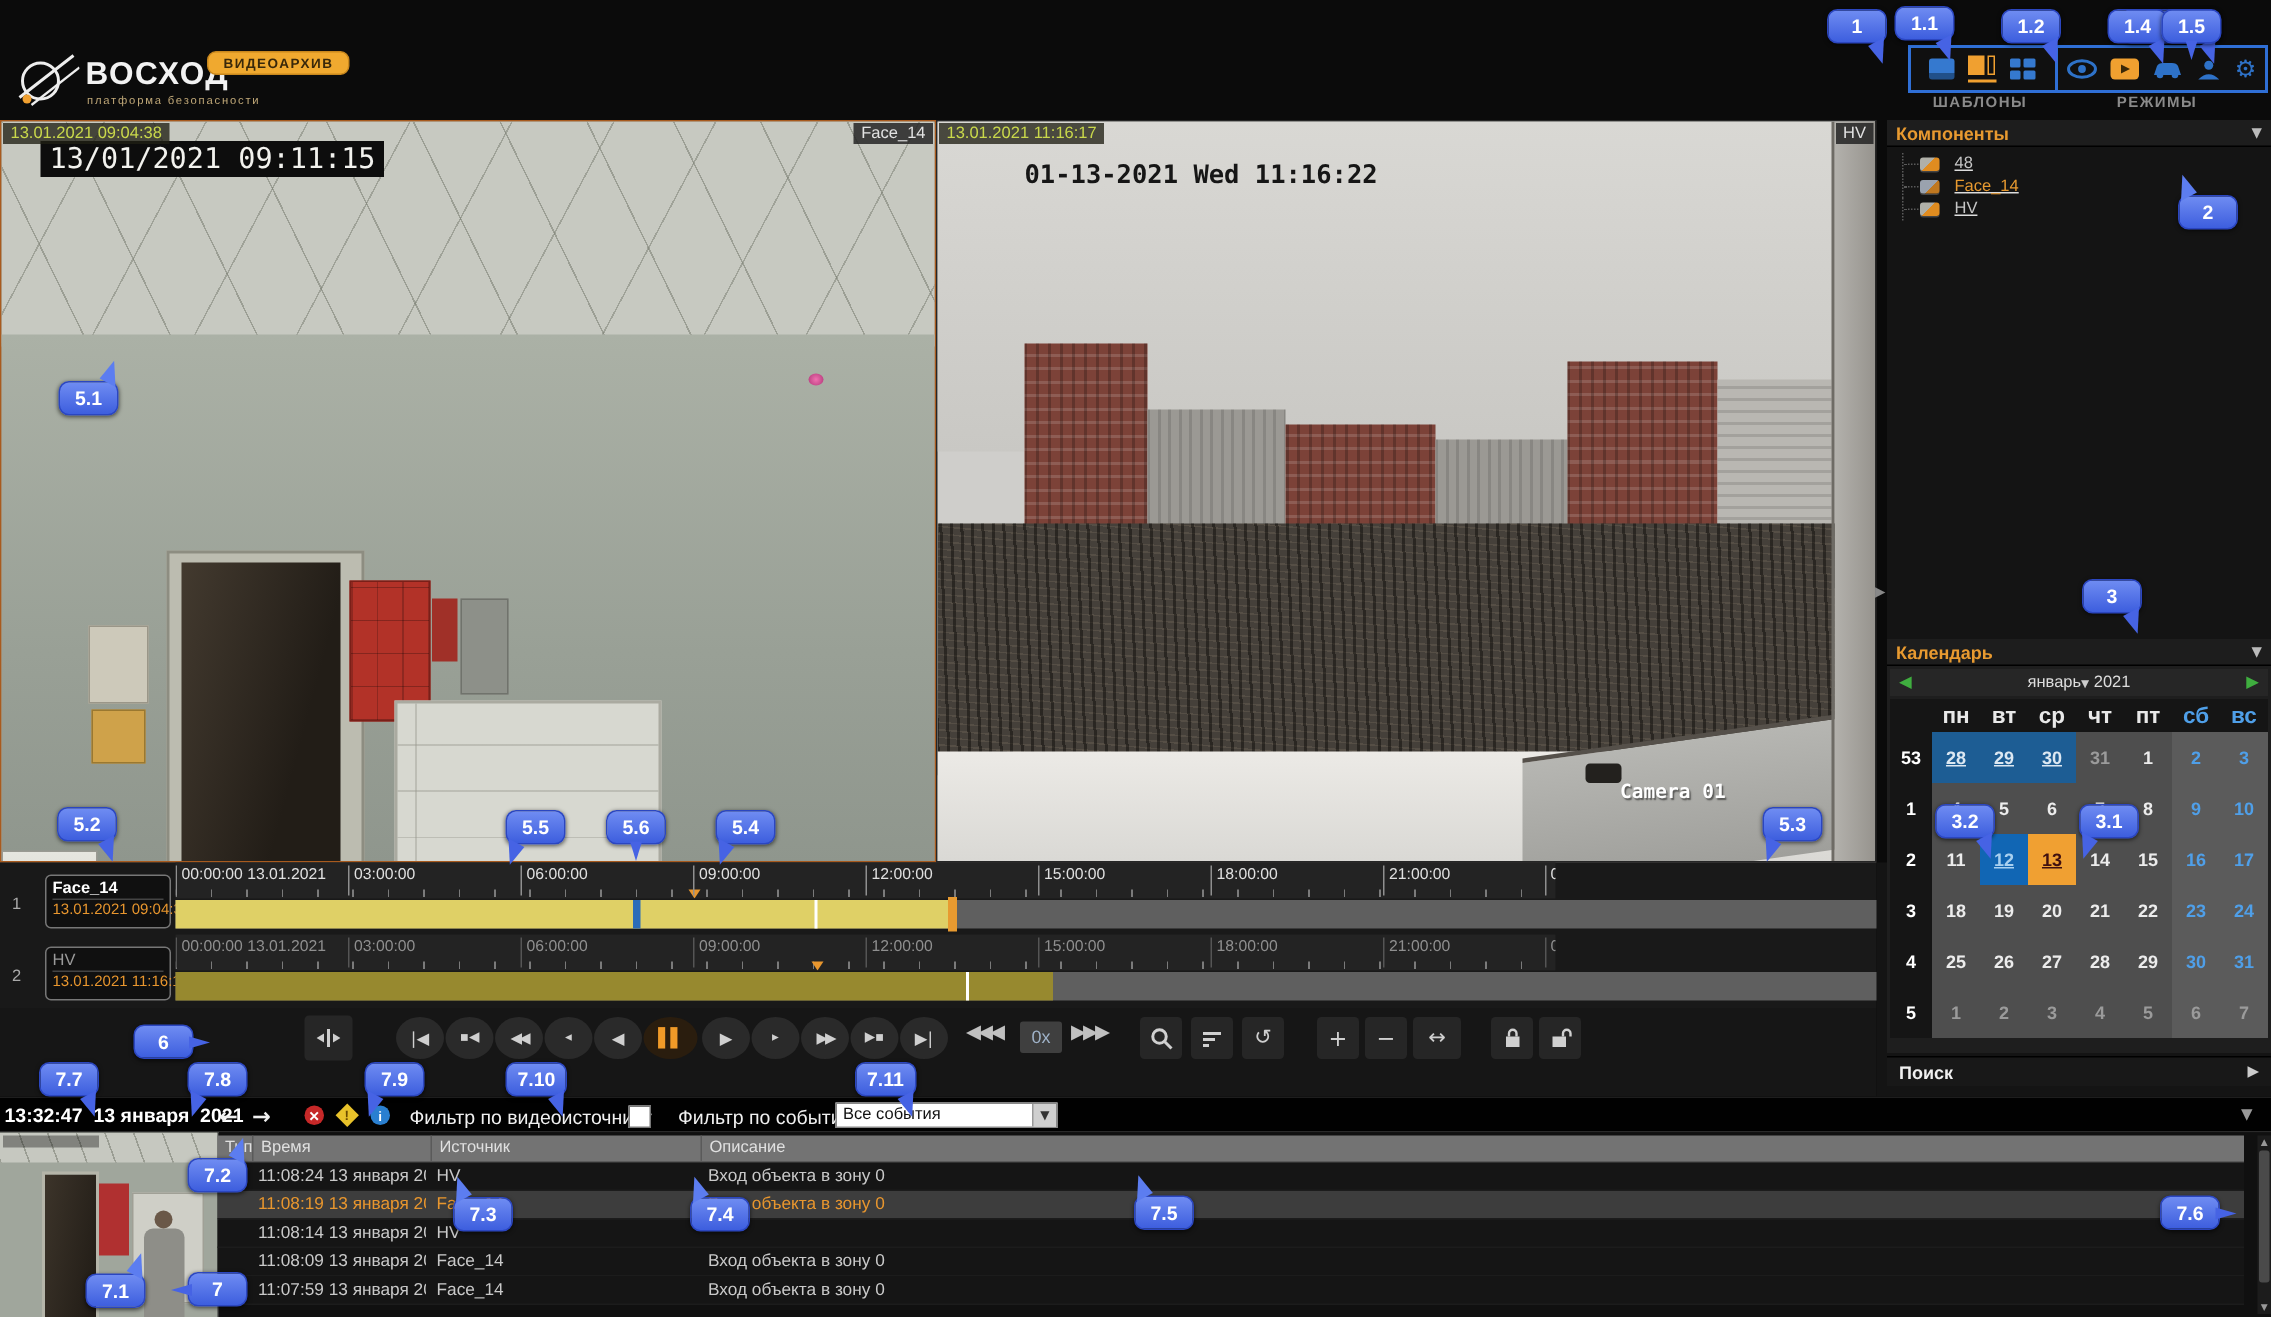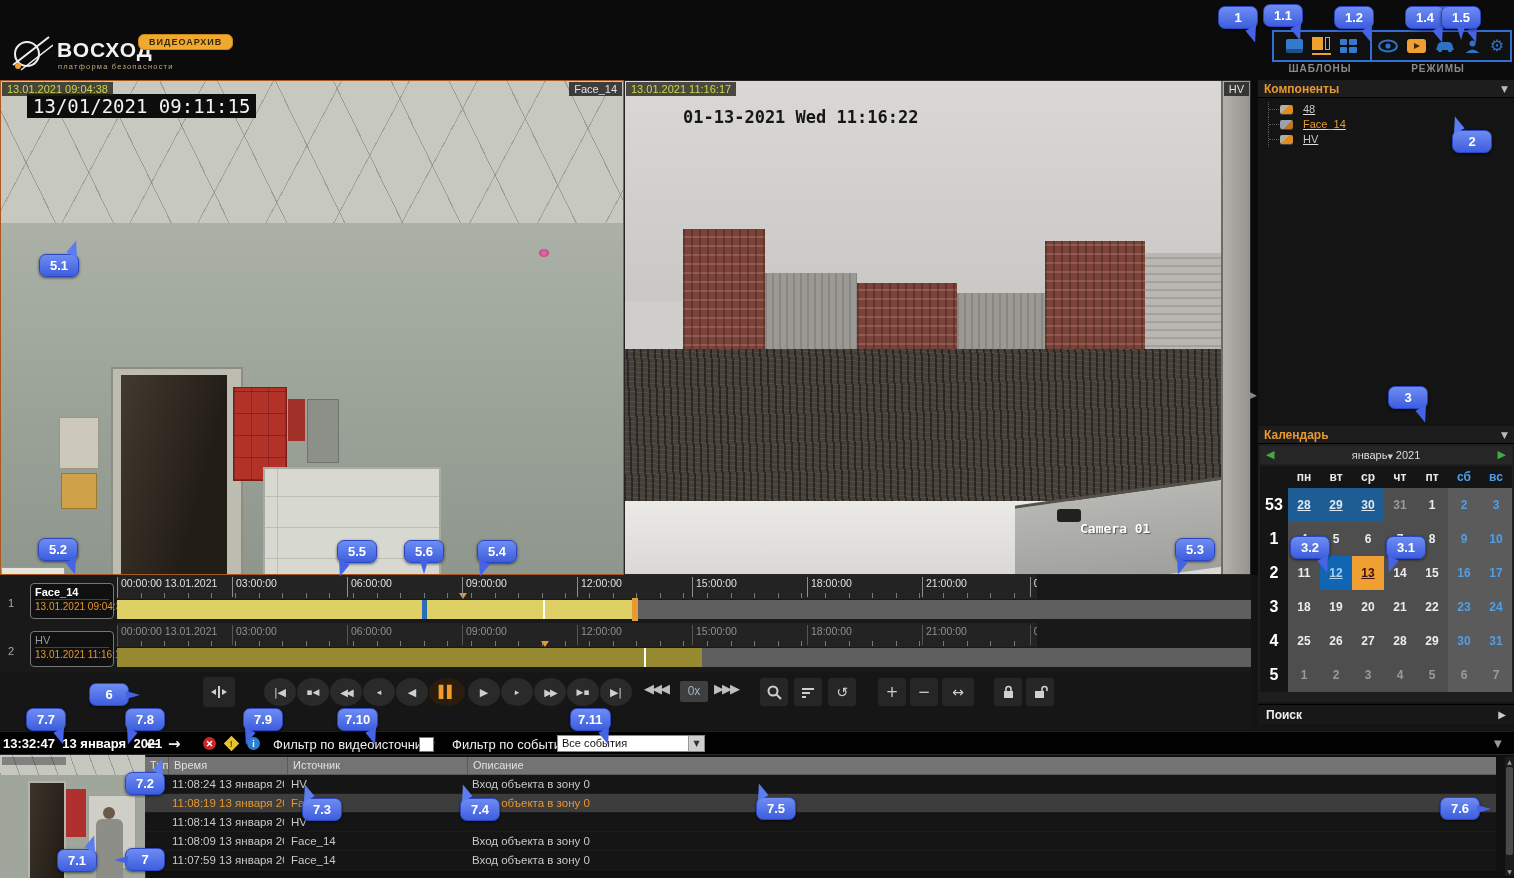--- a/index.html
+++ b/index.html
@@ -95,22 +95,22 @@
   .cal{position:absolute;left:7px;top:364px;width:256px;height:258px;background:#1e1e1e;}
   .cal-nav{position:absolute;left:2px;top:2px;right:2px;height:18px;background:#262626;
            font-size:11px;color:#ddd;line-height:18px;text-align:center;}
   .cal-nav .nv{position:absolute;top:0;font-size:11px;color:#3fae3f;font-weight:bold;cursor:default;}
   .nv-l{left:6px;} .nv-r{right:6px;}
   .cal-nav .mdd{font-size:7px;color:#ccc;}
   #cal-grid{position:absolute;left:2px;top:22px;display:grid;grid-template-columns:28px repeat(7,32px);
             grid-template-rows:22px repeat(6,34px);}
   #cal-grid div{display:flex;align-items:center;justify-content:center;}
   .c-cor,.c-wn,.c-dh{background:#151515;}
-  .c-wn{color:#fff;font-weight:bold;font-size:16px;}
-  .c-dh{color:#e8e8e8;font-weight:bold;font-size:12px;}
+  .c-wn{color:#fff;font-weight:bold;font-size:12px;}
+  .c-dh{color:#e8e8e8;font-weight:bold;font-size:15px;}
   .c-dh.wehd{color:#4f9fe8;}
   .c-day{background:#4e4e4e;color:#ececec;font-weight:bold;font-size:12px;}
   .c-day.wcol{background:#5b5b5b;}
   .c-day.dim{color:#9b9b9b;}
   .c-day.wedim{color:#9b9b9b;}
   .c-day.we{color:#4f9fe8;}
   .c-day.arch{background:#1d5d94;color:#dce8f2;text-decoration:underline;}
   .c-day.selblue{background:#1166b4;color:#a8d0f0;text-decoration:underline;}
   .c-day.selorange{background:#f0a032;color:#401010;text-decoration:underline;}
   .search{position:absolute;left:7px;top:624px;width:256px;height:20px;background:#181818;border-top:1px solid #000;

